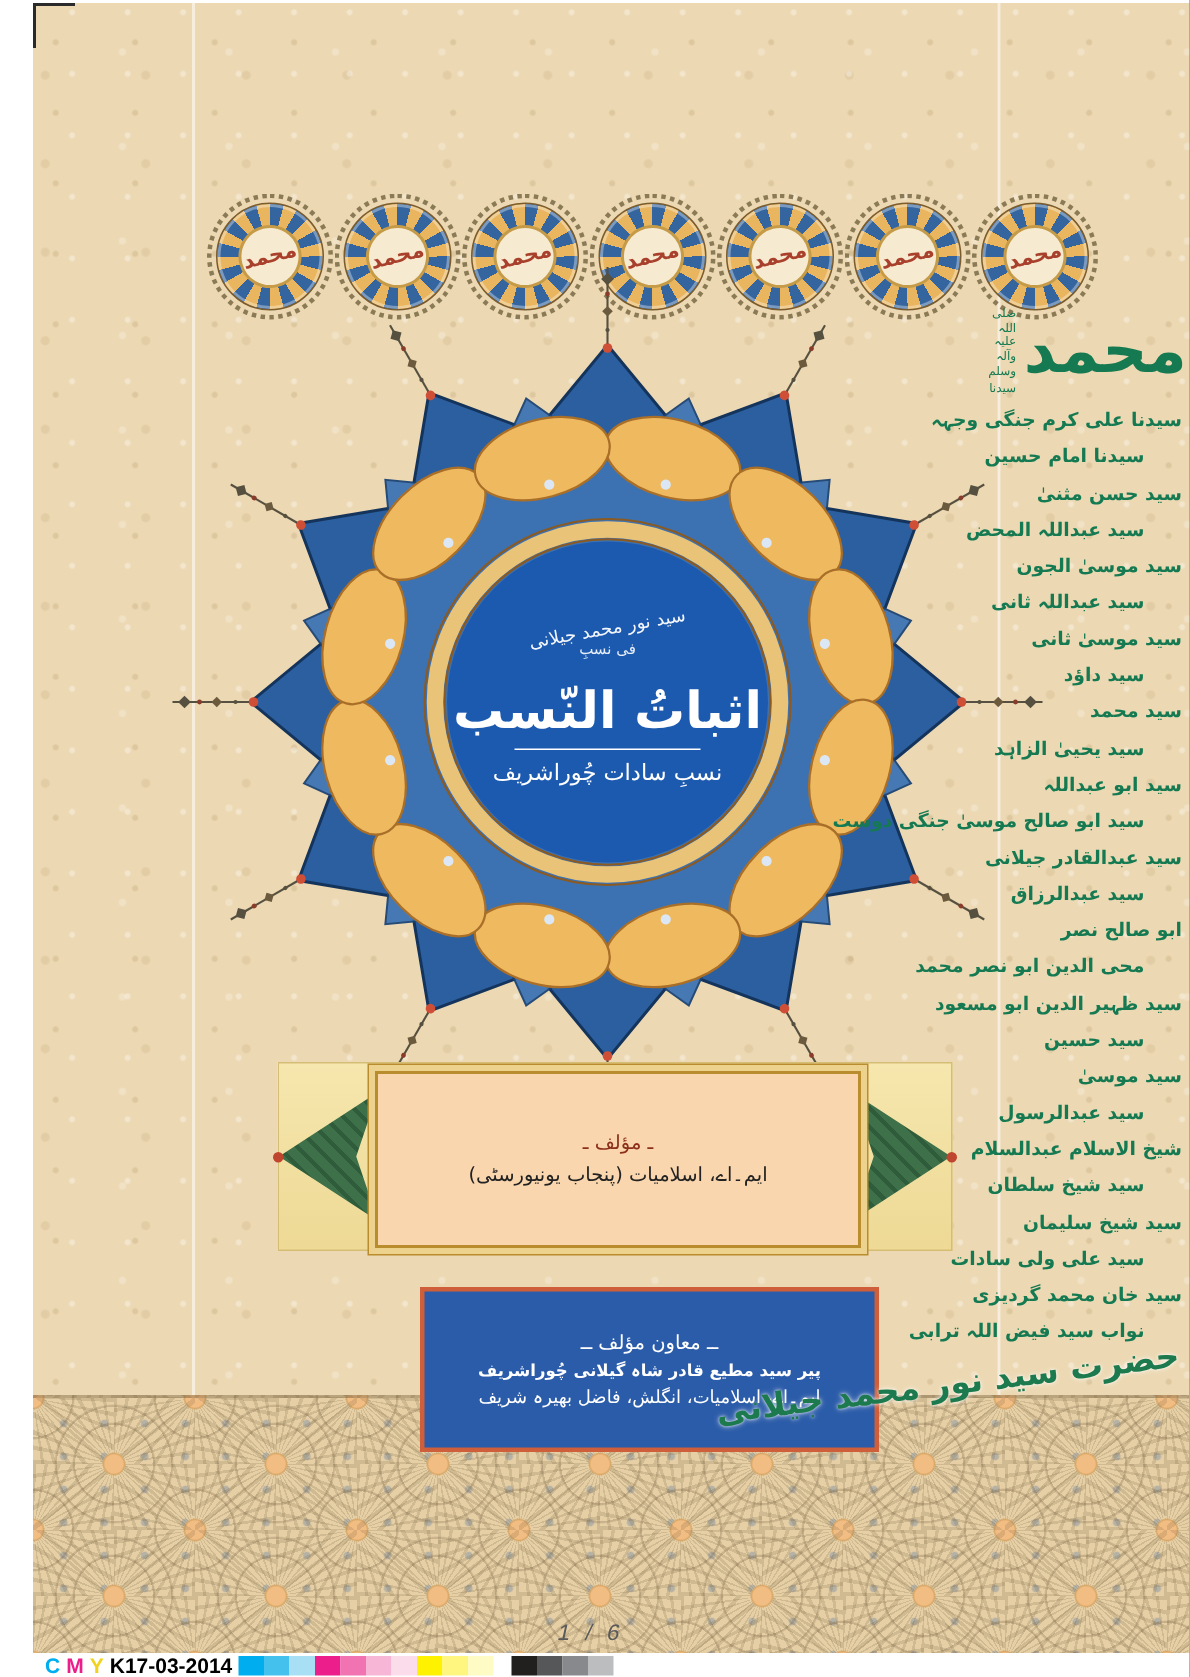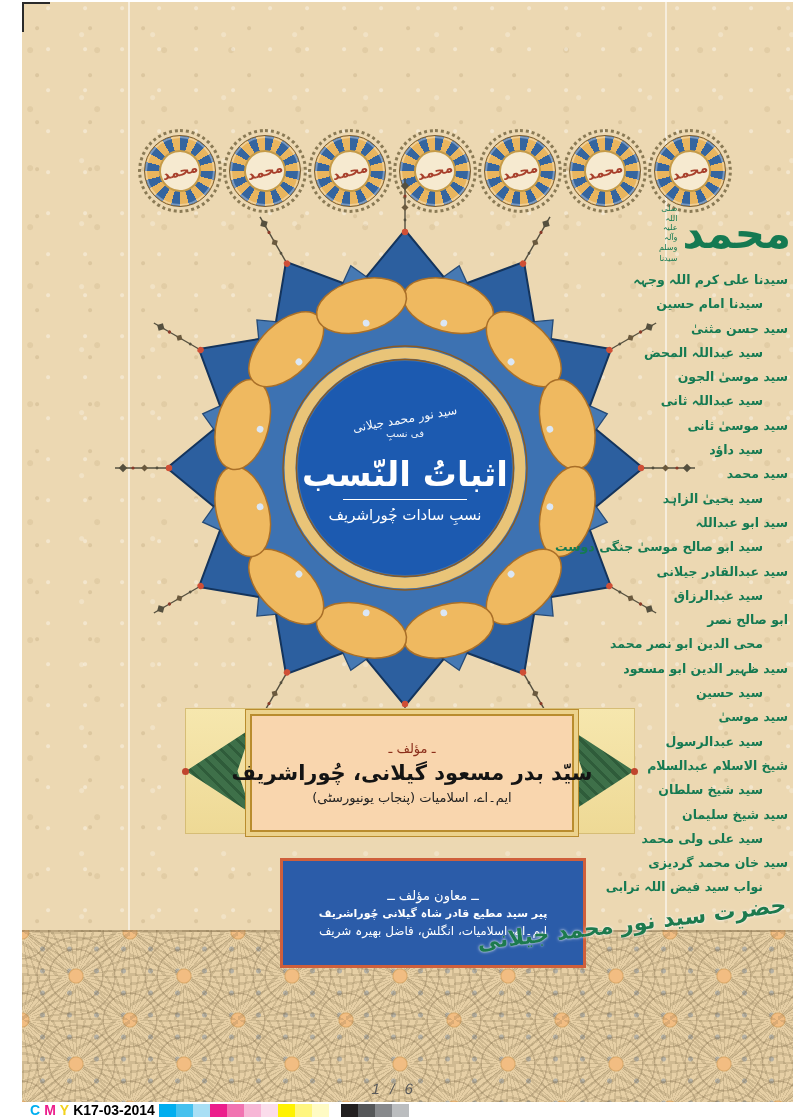--- a/index.html
+++ b/index.html
@@ -252,40 +252,39 @@
     <div class="rosette-sub">نسبِ سادات چُوراشریف</div>
   </div>
 
   <div class="abs author-band"></div>
   <div class="abs leaf left"></div>
   <div class="abs leaf right"></div>
   <div class="abs leaf-tip left"></div>
   <div class="abs leaf-tip right"></div>
   <div class="abs author-frame">
     <div class="muallif-label">ـ مؤلف ـ</div>
-    <div class="author-name">سیّد بدر مسعود گیلانی، چُوراشریف</div>
     <div class="author-qual">ایم۔اے، اسلامیات (پنجاب یونیورسٹی)</div>
   </div>
 
   <div class="abs coauthor">
     <div class="coauthor-label">ــ معاون مؤلف ــ</div>
     <div class="coauthor-name">پیر سید مطیع قادر شاہ گیلانی چُوراشریف</div>
     <div class="coauthor-qual">ایم۔اے، اسلامیات، انگلش، فاضل بھیرہ شریف</div>
   </div>
 
   <div class="abs genealogy">
     <div class="gen-first">
       <span class="gf-name">محمد</span>
       <span class="gf-side">
         <span>صلی اللہ علیہ وآلہ وسلم</span>
         <span>سیدنا</span>
       </span>
     </div>
     <div class="gen-list">
-        <div class="gen-item">سیدنا علی کرم اللہ وجہہ</div>
+        <div class="gen-item">سیدنا علی کرم جنگی وجہہ</div>
         <div class="gen-item">سیدنا امام حسین</div>
         <div class="gen-item">سید حسن مثنیٰ</div>
         <div class="gen-item">سید عبداللہ المحض</div>
         <div class="gen-item">سید موسیٰ الجون</div>
         <div class="gen-item">سید عبداللہ ثانی</div>
         <div class="gen-item">سید موسیٰ ثانی</div>
         <div class="gen-item">سید داؤد</div>
         <div class="gen-item">سید محمد</div>
         <div class="gen-item">سید یحییٰ الزاہد</div>
         <div class="gen-item">سید ابو عبداللہ</div>
@@ -294,21 +293,21 @@
         <div class="gen-item">سید عبدالرزاق</div>
         <div class="gen-item">ابو صالح نصر</div>
         <div class="gen-item">محی الدین ابو نصر محمد</div>
         <div class="gen-item">سید ظہیر الدین ابو مسعود</div>
         <div class="gen-item">سید حسین</div>
         <div class="gen-item">سید موسیٰ</div>
         <div class="gen-item">سید عبدالرسول</div>
         <div class="gen-item">شیخ الاسلام عبدالسلام</div>
         <div class="gen-item">سید شیخ سلطان</div>
         <div class="gen-item">سید شیخ سلیمان</div>
-        <div class="gen-item">سید علی ولی محمد</div>
+        <div class="gen-item">سید علی ولی سادات</div>
         <div class="gen-item">سید خان محمد گردیزی</div>
         <div class="gen-item">نواب سید فیض اللہ ترابی</div>
       </div>
   </div>
 
   <div class="abs signature">حضرت سید نور محمد جیلانی</div>
 
   <div class="abs print-strip">
     <div class="cmyk-label">
         <span style="color: rgb(0, 174, 239);">C</span>

